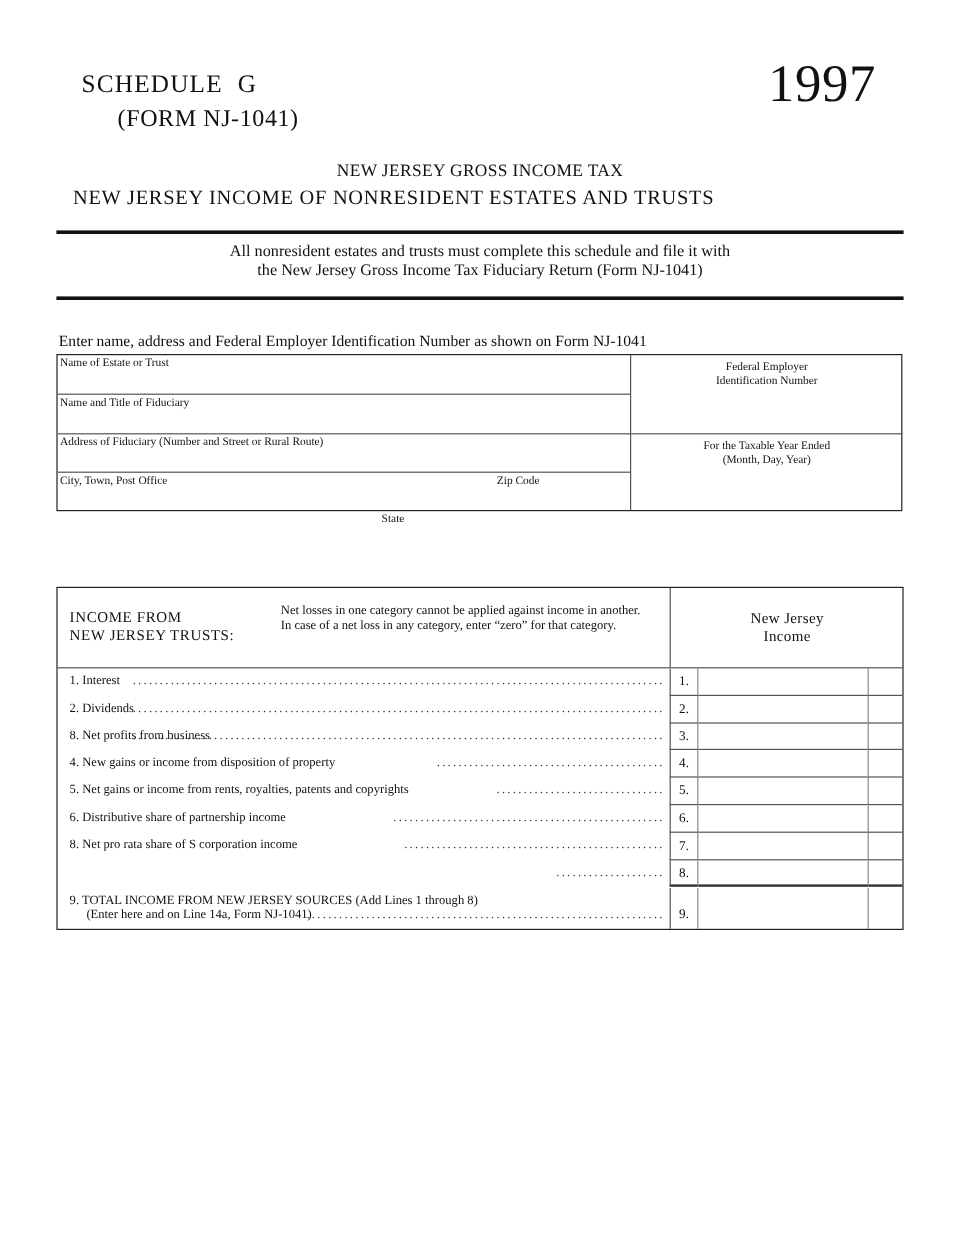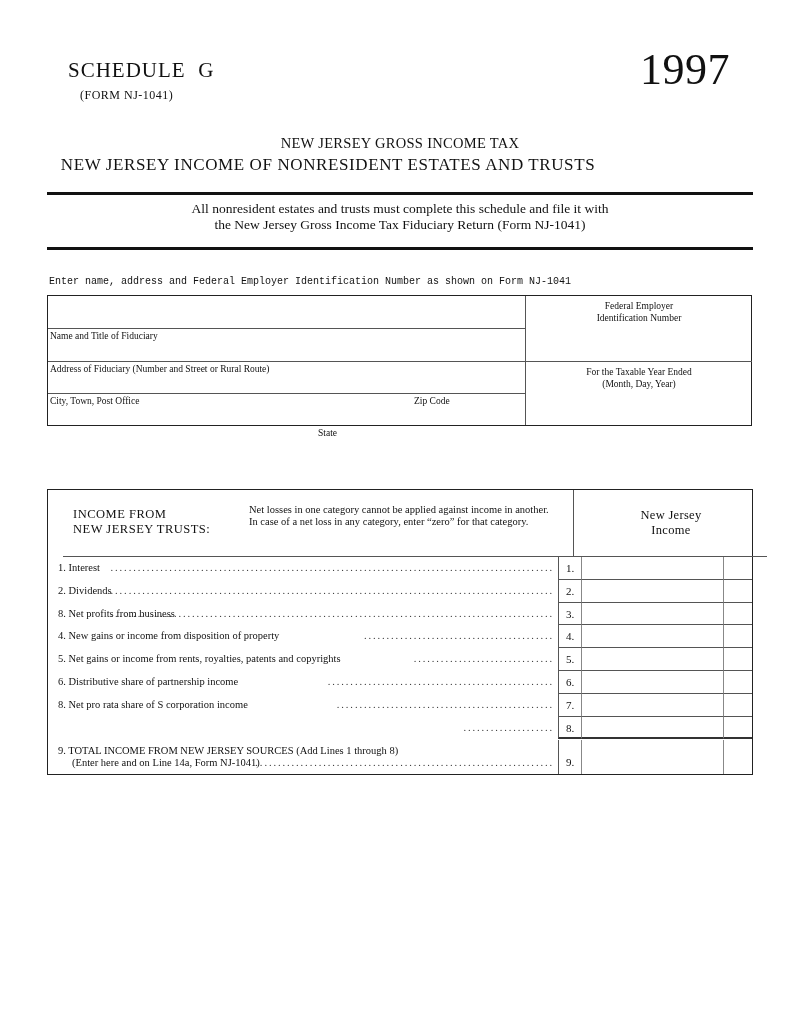--- a/index.html
+++ b/index.html
@@ -2,41 +2,41 @@
 <html><head>
   <meta charset="utf-8">
   <style>
     html, body { margin: 0; padding: 0; background: #ffffff; }
     body {
       width: 800px; height: 1035px; position: relative; overflow: hidden;
       font-family: "Liberation Serif", "DejaVu Serif", serif; color: #111;
     }
     .abs { position: absolute; }
     .sched-title { left: 68px; top: 58px; font-size: 21px; letter-spacing: 1px; white-space: pre; }
-    .sched-sub { left: 80px; top: 88px; font-size: 12px; letter-spacing: 0.5px; }
+    .sched-sub { left: 98px; top: 88px; font-size: 20px; letter-spacing: 0.5px; }
     .year { left: 640px; top: 44px; font-size: 44px; letter-spacing: 0.5px; }
     .hdr1 { left: 0; width: 800px; top: 135px; text-align: center; font-size: 14.5px; letter-spacing: 0.3px; }
     .hdr2 { left: 0; width: 656px; top: 155px; text-align: center; font-size: 17px; letter-spacing: 0.6px; }
     .rule { left: 47px; width: 706px; height: 3px; background: #111; }
     .intro { left: 0; width: 800px; top: 201px; text-align: center; font-size: 13.5px; line-height: 16px; }
-    .enter-note { left: 49px; top: 276px; font-size: 10px; font-family: Liberation Mono, monospace; }
+    .enter-note { left: 49px; top: 276px; font-size: 13px; }
 
     
     .idbox { left: 47px; top: 295px; width: 705px; height: 131px; border: 1.5px solid #222; box-sizing: border-box; }
     .idbox .leftcol { position: absolute; left: 0; top: 0; width: 478px; height: 100%; border-right: 1.5px solid #555; box-sizing: border-box; }
     .idbox .frow { position: absolute; left: 0; width: 100%; box-sizing: border-box; font-size: 9.5px; padding: 2px 2px; }
     .idbox .frow.b { border-bottom: 1px solid #555; }
     .idbox .rightcell { position: absolute; left: 478px; width: 226px; text-align: center; font-size: 9.5px; line-height: 12px; box-sizing: border-box; padding-top: 4px; }
     .idbox .rightcell.b { border-bottom: 1px solid #555; }
     .lbl-state { position: absolute; left: 270px; top: 2px; margin-top: 32px; }
     .lbl-zip { position: absolute; left: 366px; top: 2px; }
 
     
     .inc { left: 47px; top: 489px; width: 706px; height: 286px; border: 1.5px solid #222; box-sizing: border-box; }
-    .inc-head { position: absolute; left: 15px; top: 0; width: 100%; height: 67px; border-bottom: 1.5px solid #555; box-sizing: border-box; text-decoration: underline; }
+    .inc-head { position: absolute; left: 0; top: 0; width: 100%; height: 67px; border-bottom: 1.5px solid #555; box-sizing: border-box; text-decoration: underline; }
     .inc-title { position: absolute; left: 10px; top: 17px; font-size: 12.5px; line-height: 15px; letter-spacing: 0.5px; }
     .inc-note { position: absolute; left: 186px; top: 14px; width: 310px; font-size: 10.5px; line-height: 11.5px; }
     .inc-colhead { position: absolute; left: 510px; top: 0; width: 195px; height: 100%; border-left: 1.5px solid #555; text-align: center; font-size: 12.5px; line-height: 15px; padding-top: 18px; box-sizing: border-box; letter-spacing: 0.3px; }
     .line-row { position: absolute; left: 0; width: 510px; font-size: 10.5px; white-space: nowrap; overflow: hidden; }
     .line-row .txt { position: absolute; left: 10px; }
     .line-row .dots { position: absolute; right: 4px; letter-spacing: 1.9px; color: #333; }
     .numcell { position: absolute; left: 510px; width: 24px; border-left: 1.5px solid #555; border-right: 1.5px solid #888; box-sizing: border-box; font-size: 11px; text-align: center; }
     .amtcell { position: absolute; left: 534px; width: 142px; border-right: 1.5px solid #888; box-sizing: border-box; }
     .centcell { position: absolute; left: 676px; width: 28px; box-sizing: border-box; }
     .rb { border-bottom: 1px solid #555; }
@@ -57,20 +57,21 @@
   <div>All nonresident estates and trusts must complete this schedule and file it with</div>
   <div>the New Jersey Gross Income Tax Fiduciary Return (Form NJ-1041)</div>
 </div>
 <div class="abs rule" style="top:247px;"></div>
 
 <div class="abs enter-note">Enter name, address and Federal Employer Identification Number as shown on Form NJ-1041</div>
 
 <div class="abs idbox">
   <div class="leftcol">
     <div class="frow b" style="top:0;height:33px;">
+      <div>Name of Estate or Trust</div>
       <input class="fieldin" style="height: 16px;" value="">
     </div>
     <div class="frow b" style="top:33px;height:33px;">
       <div>Name and Title of Fiduciary</div>
       <input class="fieldin" style="height: 16px;" value="">
     </div>
     <div class="frow b" style="top:66px;height:32px;">
       <div>Address of Fiduciary (Number and Street or Rural Route)</div>
       <input class="fieldin" style="height: 16px;" value="">
     </div>

